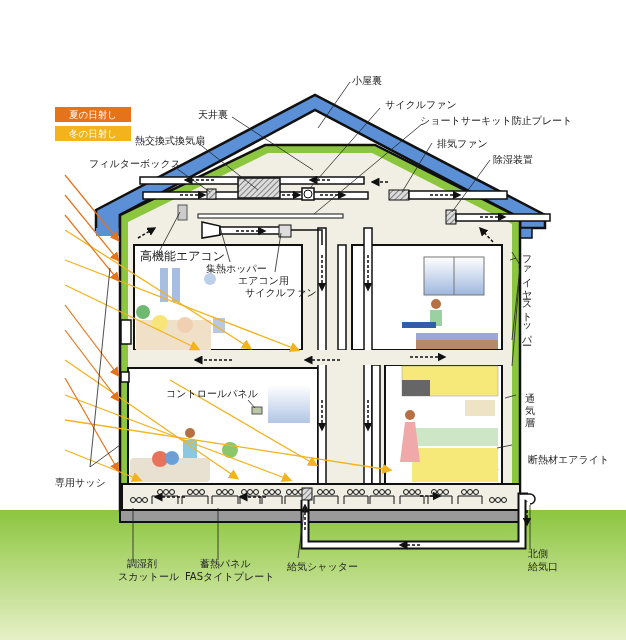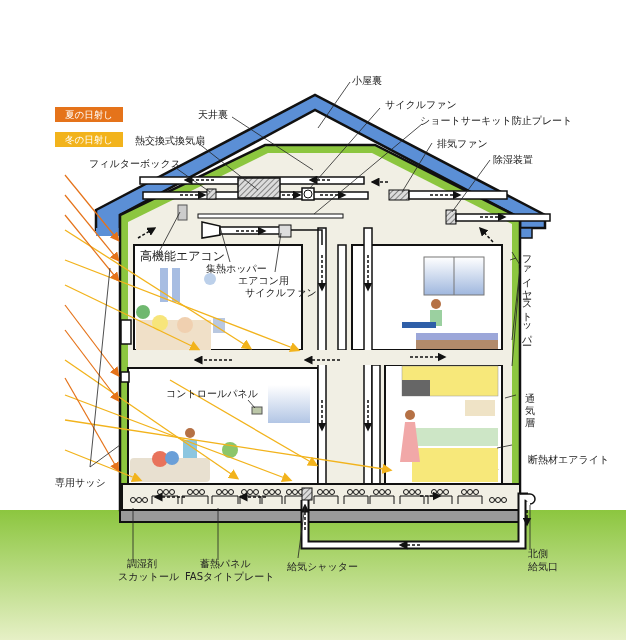--- a/index.html
+++ b/index.html
@@ -1,22 +1,22 @@
 <!DOCTYPE html>
 <html><head>
 <meta charset="utf-8">
 <style>
   html,body{margin:0;padding:0;background:#ffffff;}
   body{width:626px;height:640px;overflow:hidden;position:relative;font-family:"DejaVu Sans","Liberation Sans",sans-serif;}
   #stage{position:absolute;left:0;top:0;width:626px;height:640px;}
   .lbl{font-family:"DejaVu Sans","Liberation Sans",sans-serif;font-size:10px;fill:#222;}
   .lbl-lg{font-size:12px;}
-  .legend-box{position:absolute;left:55px;width:68px;height:15px;color:#fff;font-size:9.5px;line-height:15px;text-align:center;font-family:"DejaVu Sans",sans-serif;}
+  .legend-box{position:absolute;left:55px;width:76px;height:15px;color:#fff;font-size:9.5px;line-height:15px;text-align:center;font-family:"DejaVu Sans",sans-serif;}
   .legend-summer{top:107px;background:#e5731a;}
-  .legend-winter{top:132px;background:#f2b31c;}
+  .legend-winter{top:126px;background:#f2b31c;}
 </style>
 </head>
 <body>
 
 <div class="legend-box legend-summer">夏の日射し</div>
 <div class="legend-box legend-winter">冬の日射し</div>
 
 <svg id="stage" width="626" height="640" viewBox="0 0 626 640" xmlns="http://www.w3.org/2000/svg">
   <defs>
     <linearGradient id="ground" x1="0" y1="0" x2="0" y2="1">

